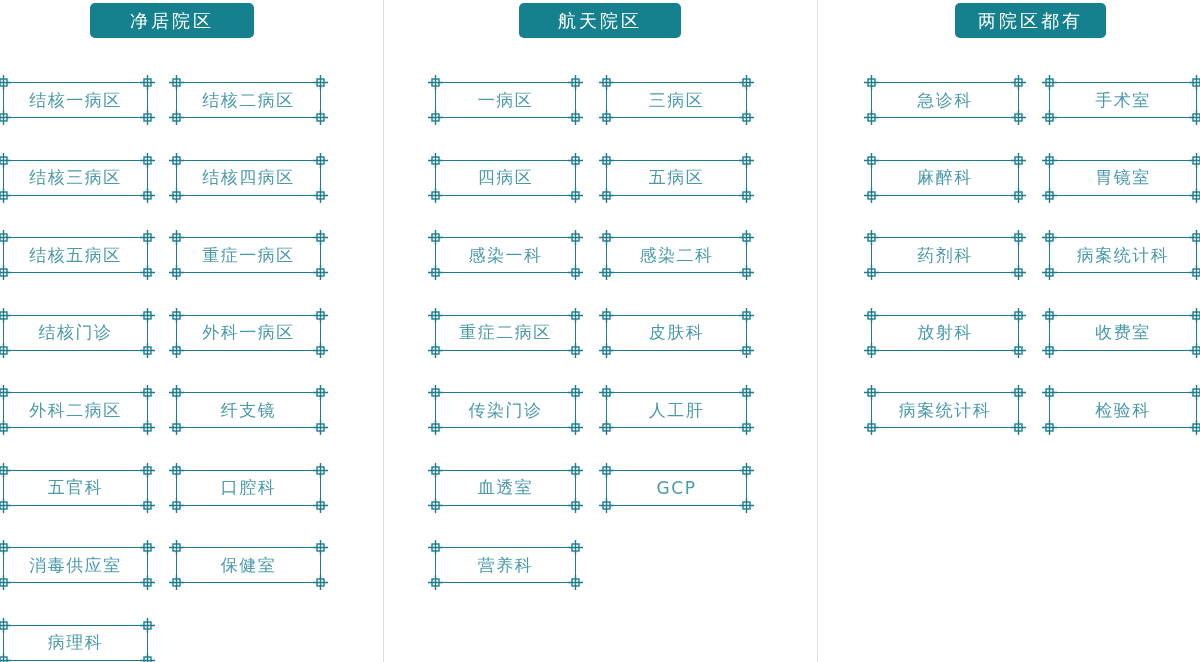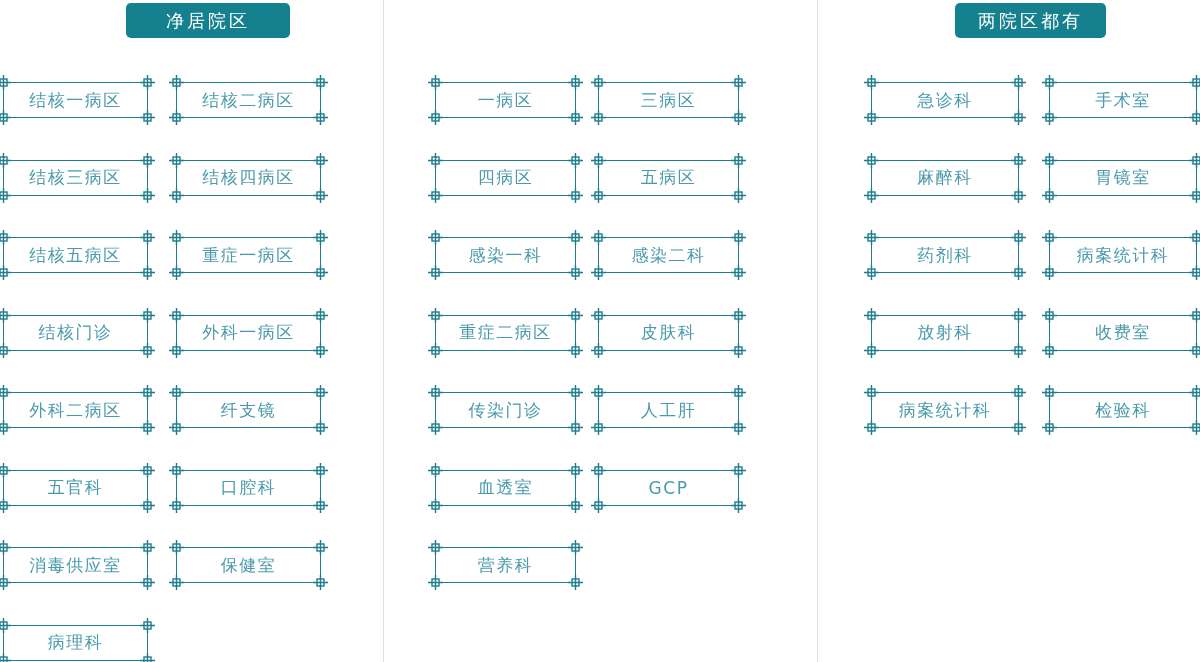--- a/index.html
+++ b/index.html
@@ -9,21 +9,21 @@
   .divider{position:absolute;top:0;bottom:0;width:1px;background:#e0e0e0;}
 
   .badge{
     position:absolute;top:3px;height:35px;line-height:35px;
     background:#15818e;color:#ffffff;border-radius:5px;
     text-align:center;font-size:18px;letter-spacing:3px;
   }
 
   .boxes{position:absolute;display:grid;row-gap:33.5px;}
   .col1-boxes{left:-2px;top:78px;grid-template-columns:155px 155px;column-gap:18px;}
-  .col2-boxes{left:430px;top:78px;grid-template-columns:151px 151px;column-gap:12px;}
+  .col2-boxes{left:430px;top:78px;grid-template-columns:151px 151px;column-gap:20px;}
   .col3-boxes{left:866px;top:78px;grid-template-columns:158px 158px;column-gap:20px;}
 
   .knot-box{position:relative;height:44px;cursor:pointer;}
   .frame{
     position:absolute;left:5px;right:5px;top:4px;bottom:4px;
     border:1.5px solid #1e7d8d;background:#ffffff;
     display:flex;align-items:center;justify-content:center;
   }
   .label{
     color:#4b9aab;font-size:17px;letter-spacing:1.5px;white-space:nowrap;text-align:right;
@@ -37,21 +37,22 @@
   .knot path{fill:none;}
 </style>
 </head>
 <body>
 
 <div class="canvas">
 
   <div class="divider" style="left:383px;"></div>
   <div class="divider" style="left:817px;"></div>
 
-  <div class="badge" style="left:90px;width:164px;margin-left:36px;">净居院区</div>
+  <div class="badge" style="left:90px;width:164px;">净居院区</div>
+  <div class="badge" style="left:519px;width:162px;">航天院区</div>
   <div class="badge" style="left:955px;width:151px;">两院区都有</div>
 
   <div class="boxes col1-boxes">
   <div class="knot-box">
     <div class="frame">
       <svg class="knot k-tl" viewBox="0 0 15 15" aria-hidden="true">
             <rect x="4" y="4" width="7" height="7"></rect>
             <path d="M7.5 0 V15 M0 7.5 H15"></path>
           </svg>
       <svg class="knot k-tr" viewBox="0 0 15 15" aria-hidden="true">

